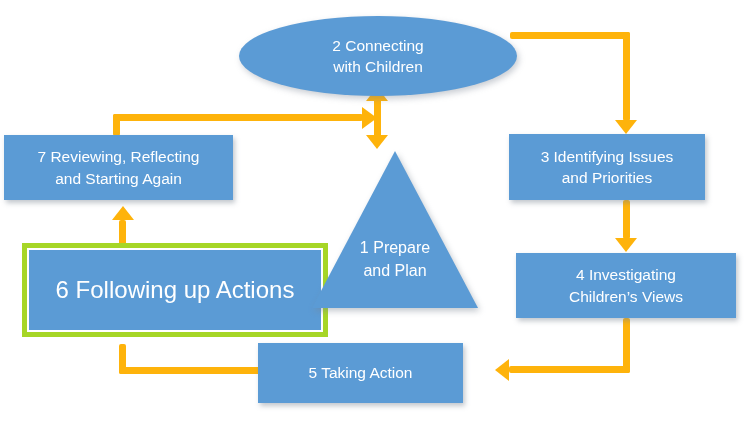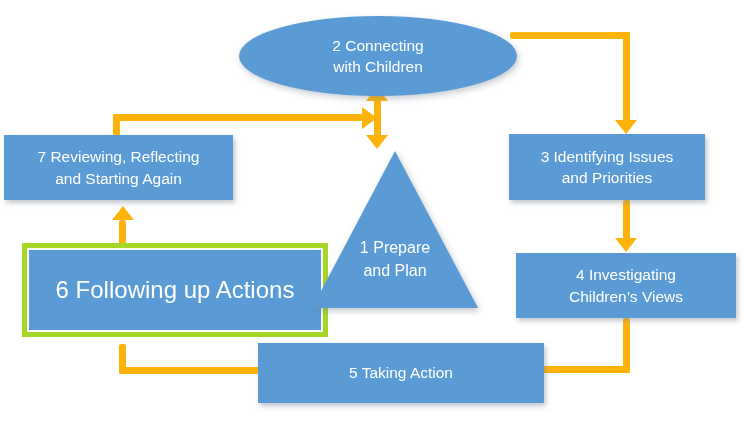--- a/index.html
+++ b/index.html
@@ -28,21 +28,21 @@
     box-shadow:2px 3px 5px rgba(120,130,145,.45);
   }
   .node-ellipse{
     left:239px;top:16px;width:278px;height:80px;
     border-radius:50%;
     box-shadow:2px 3px 6px rgba(120,130,145,.4);
   }
   .node-7{left:4px;top:135px;width:229px;height:65px;}
   .node-3{left:509px;top:134px;width:196px;height:66px;}
   .node-4{left:516px;top:253px;width:220px;height:65px;}
-  .node-5{left:258px;top:343px;width:286px;height:60px;}
+  .node-5{left:258px;top:343px;width:205px;height:60px;}
   .node-6-outer{
     position:absolute;left:6px;top:243px;width:306px;height:94px;
     box-sizing:border-box;
     border:5px solid var(--green);
     background:#ffffff;
     padding:2px;
     margin-left:16px;
   }
   .node-6{
     position:relative;width:100%;height:100%;

